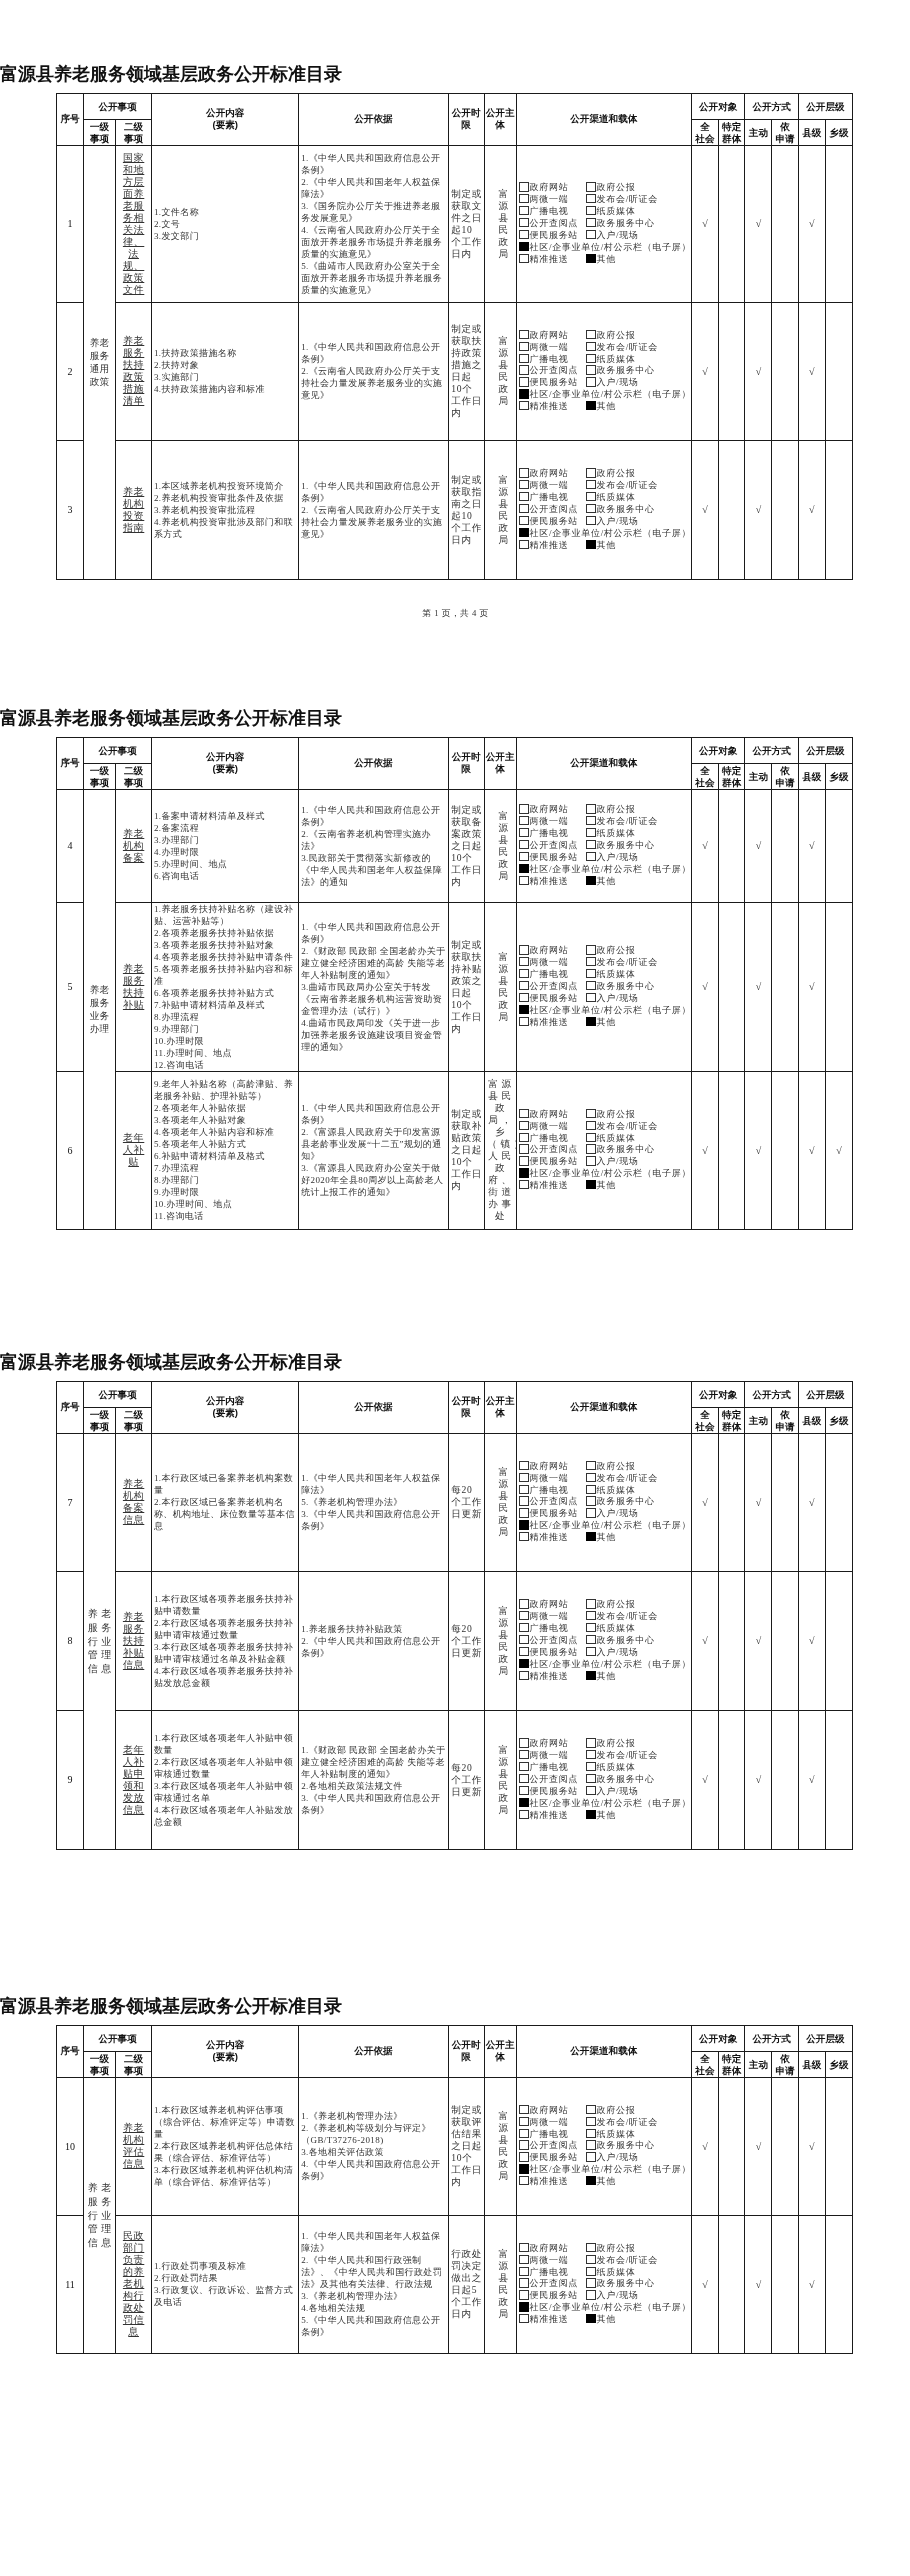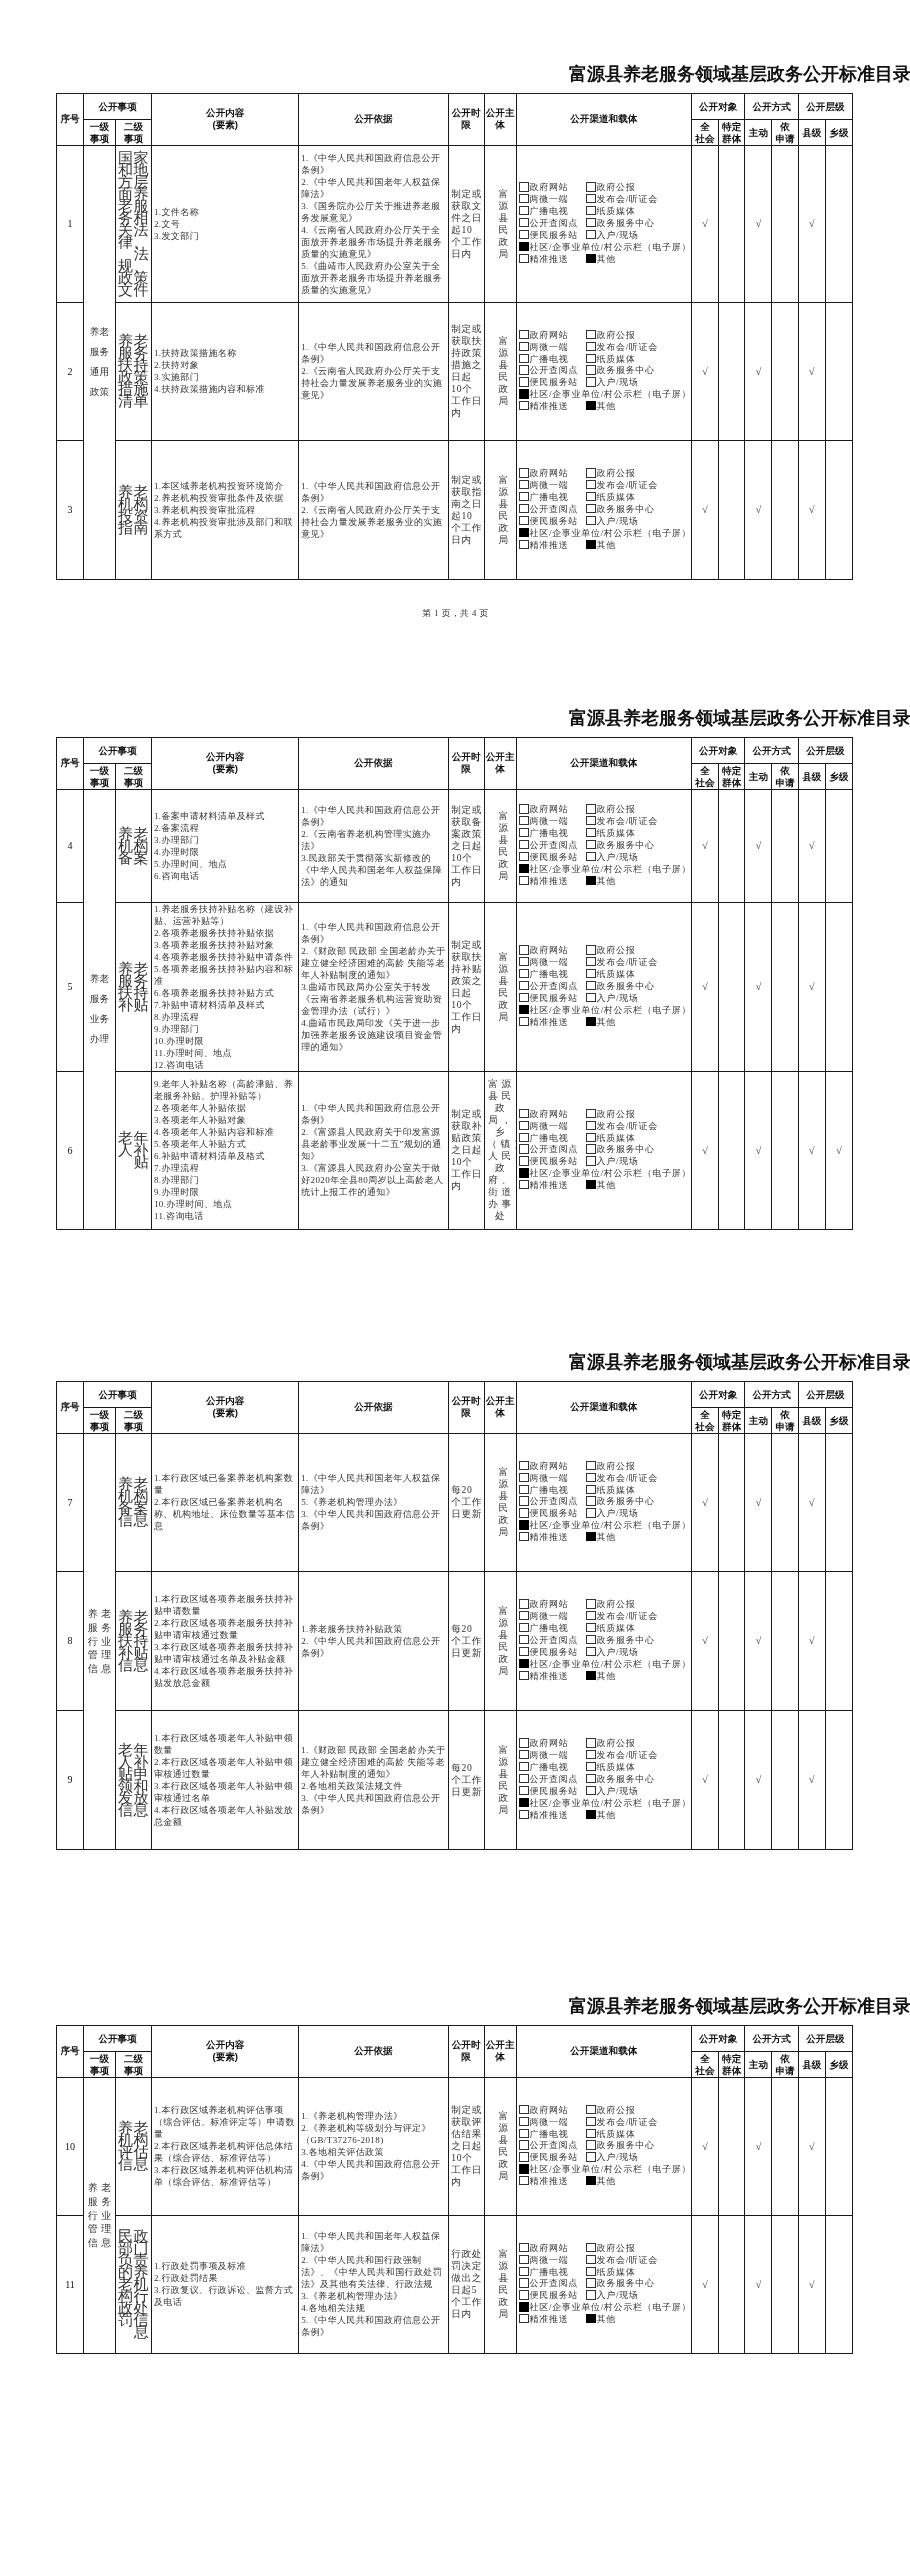--- a/index.html
+++ b/index.html
@@ -1,34 +1,34 @@
 <!DOCTYPE html>
 <html style="font-size:14.6px"><head>
 <meta charset="utf-8">
 <style>
   html, body { margin: 0; padding: 0; background: #ffffff; }
   body { width: 911px; height: 2576px; position: relative; overflow: hidden;
          font-family: "Liberation Serif", "DejaVu Serif", serif; color: #333; }
   .page { position: relative; width: 911px; height: 644px; }
   .doc-title { position: absolute; top: 62px; left: 0; width: 911px; margin: 0;
-               text-align: right; font-size: 18px; line-height: 24px; font-weight: bold;
+               text-align: left; font-size: 18px; line-height: 24px; font-weight: bold;
                color: #111; font-family: "Liberation Serif", "DejaVu Serif", serif; }
   .page-footer { position: absolute; top: 608px; left: 0; width: 911px; text-align: center;
                  font-size: 8.7px; line-height: 11px; color: #333; letter-spacing: 0.5px; }
   table.catalog { position: absolute; top: 93px; left: 56px; width: 797px;
                   table-layout: fixed; border-collapse: collapse; border: 1.8px solid #666; }
   table.catalog td, table.catalog th { border: 0.9px solid #1a1a1a; padding: 0; vertical-align: middle; overflow: hidden; }
   table.catalog th { font-family: "Liberation Sans", "DejaVu Sans", sans-serif; font-weight: bold;
                      font-size: 9.6px; line-height: 12px; color: #111; text-align: center;
                      white-space: pre-line; padding: 0 0.9px; }
   table.catalog tbody tr { border-top: 1.8px solid #555; }
   .c-seq { text-align: center; font-size: 10px; color: #111; }
-  .c-l1 { text-align: center; font-size: 9.6px; line-height: 20px; letter-spacing: 0.3px; padding: 0 0.9px !important; }
+  .c-l1 { text-align: center; font-size: 9.6px; line-height: 13px; letter-spacing: 0.3px; padding: 0 0.9px !important; }
   .c-l1.narrow { font-size: 10px; letter-spacing: 3.6px; line-height: 13.7px; padding: 0 0 0 3.6px !important; }
-  .c-l2 { text-align: right; font-size: 15px; line-height: 12px; letter-spacing: 0.7px; padding: 0 1.8px !important; }
+  .c-l2 { text-align: center; font-size: 10px; line-height: 12px; letter-spacing: 0.7px; padding: 0 1.8px !important; text-decoration: underline; }
   .c-content, .c-basis { font-size: 9px; line-height: 12px; letter-spacing: 0.4px; padding: 0 0.9px 0 1.8px !important; text-align: left; }
   .c-time { font-size: 9.6px; line-height: 12px; letter-spacing: 0.7px; padding: 0 0.9px 0 2.7px !important; text-align: left; }
   .c-subject { font-size: 9.6px; line-height: 12px; letter-spacing: 0.3px; padding: 0 14px !important; text-align: right; }
   .c-subject.spaced { text-align: center; letter-spacing: 3.6px; padding: 0 0 0 2.7px !important; }
   .c-channels { padding: 0 0.9px 0 2.7px !important; }
   .ch-grid { display: grid; grid-template-columns: 67px auto; font-size: 9px; line-height: 11.5px; letter-spacing: 0.7px; }
   .ch-grid .wide { grid-column: 1 / span 2; }
   .ch { white-space: nowrap; }
   .box { display: inline-block; width: 7.3px; height: 7.3px; border: 0.9px solid #333; margin-right: 0.9px;
          vertical-align: -0.9px; background: #fff; }

